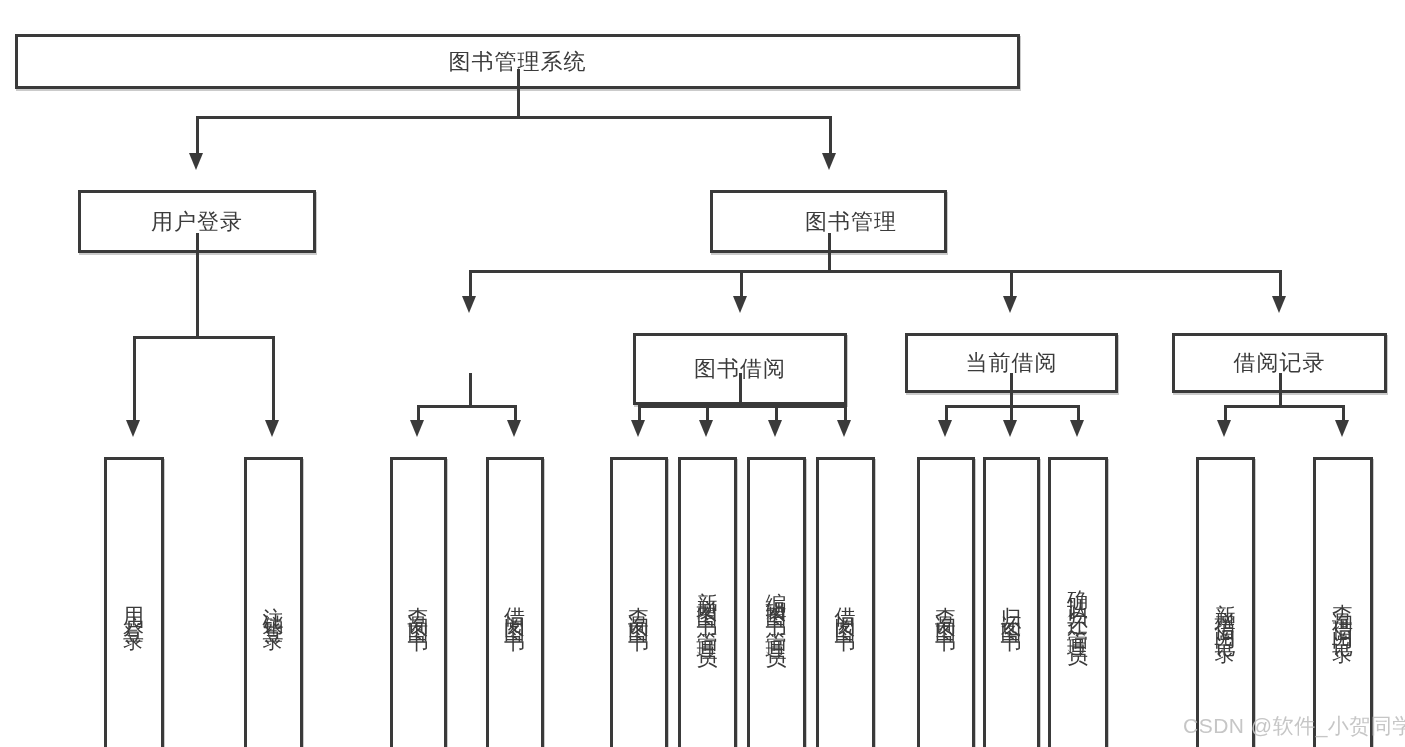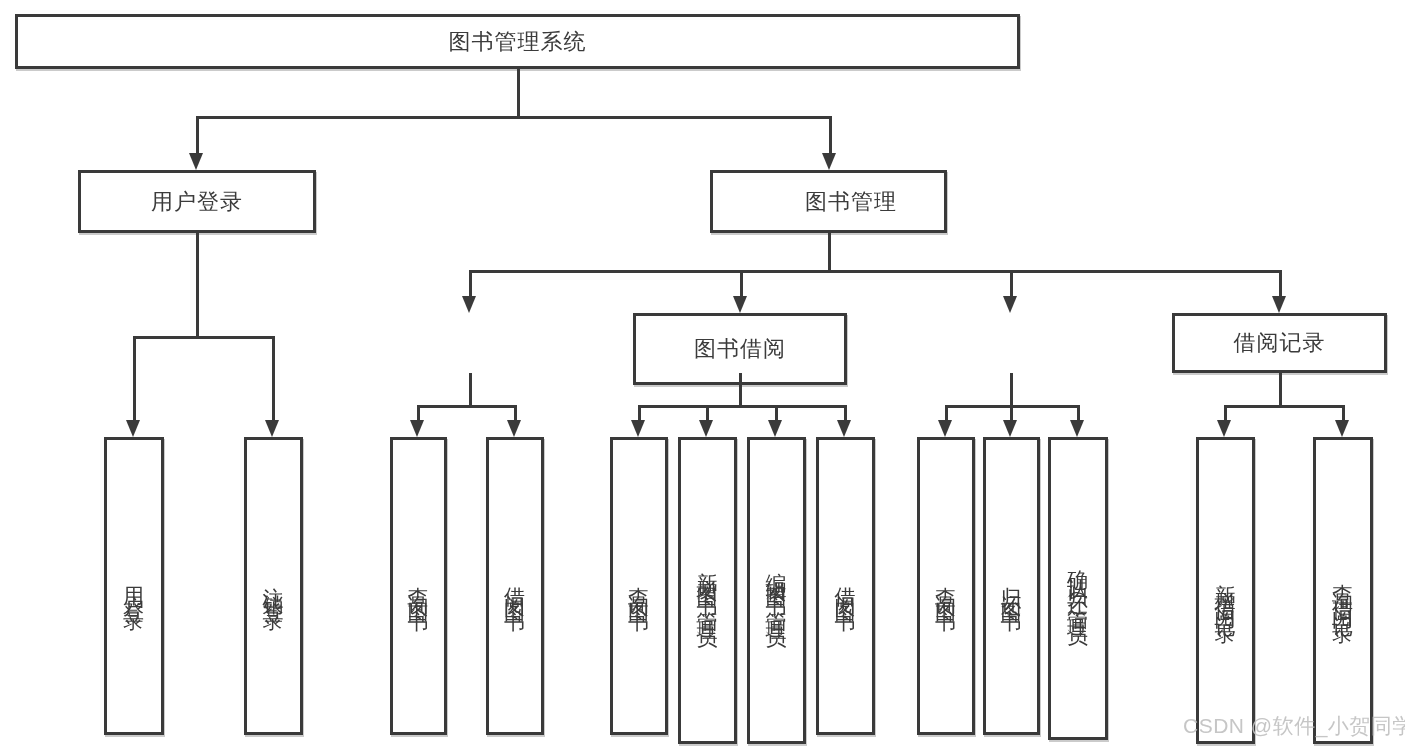--- a/index.html
+++ b/index.html
@@ -14,20 +14,21 @@
   
   .node{
     position:absolute;
     background:#ffffff;
     border:3px solid #3a3a3a;
     box-sizing:border-box;
     display:flex;
     align-items:center;
     justify-content:center;
     box-shadow:1px 2px 0 rgba(140,140,140,0.45);
+    margin-top:20px;
   }
   .hnode{font-size:22px;letter-spacing:1px;white-space:nowrap;}
   .vnode span{
     writing-mode:vertical-rl;
     text-orientation:mixed;
     font-size:21px;
     letter-spacing:8px;
     line-height:1;
     white-space:nowrap;
   }
@@ -87,20 +88,23 @@
   <div class="ahead" style="left:462px;top:296px;"></div>
   <div class="vline" style="left:740px;top:270px;height:27px;"></div>
   <div class="ahead" style="left:733px;top:296px;"></div>
   <div class="vline" style="left:1010px;top:270px;height:27px;"></div>
   <div class="ahead" style="left:1003px;top:296px;"></div>
   <div class="vline" style="left:1279px;top:270px;height:27px;"></div>
   <div class="ahead" style="left:1272px;top:296px;"></div>
 
   <div class="node hnode" style="left:633px;top:313px;width:214px;height:72px;">
     <span>图书借阅</span>
+  </div>
+  <div class="node hnode" style="left:905px;top:313px;width:213px;height:60px;">
+    <span>当前借阅</span>
   </div>
   <div class="node hnode" style="left:1172px;top:313px;width:215px;height:60px;">
     <span>借阅记录</span>
   </div>
 
   <div class="vline" style="left:469px;top:373px;height:32px;"></div>
   <div class="hline" style="left:418px;top:405px;width:98px;"></div>
   <div class="vline" style="left:417px;top:405px;height:16px;"></div>
   <div class="ahead" style="left:410px;top:420px;"></div>
   <div class="vline" style="left:514px;top:405px;height:16px;"></div>

